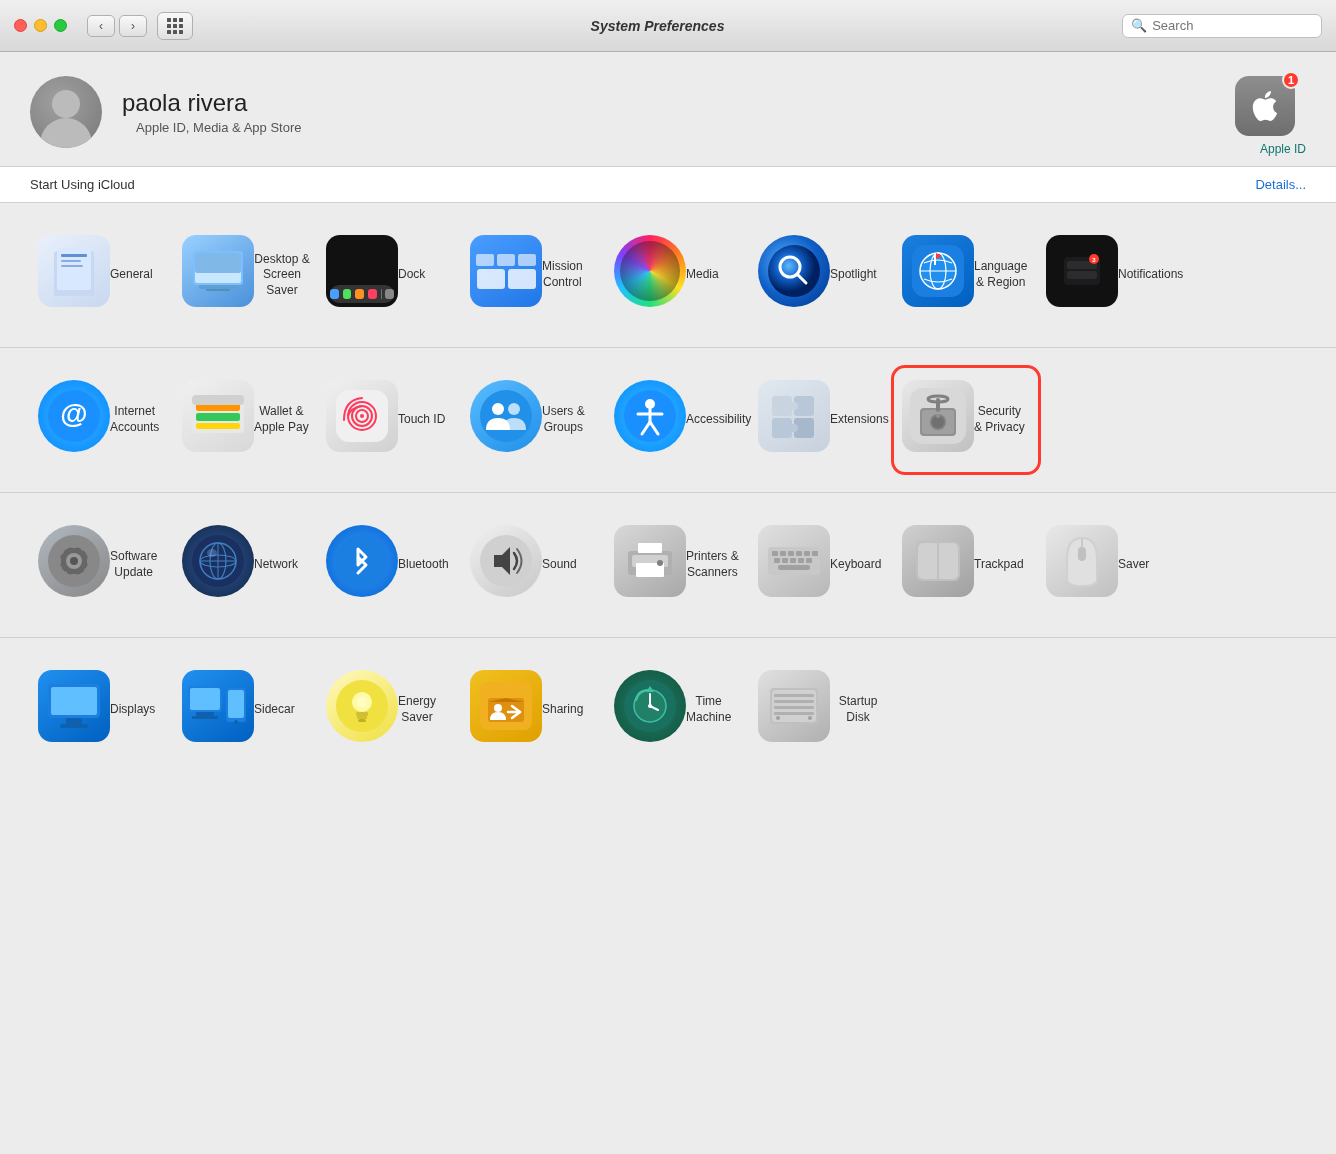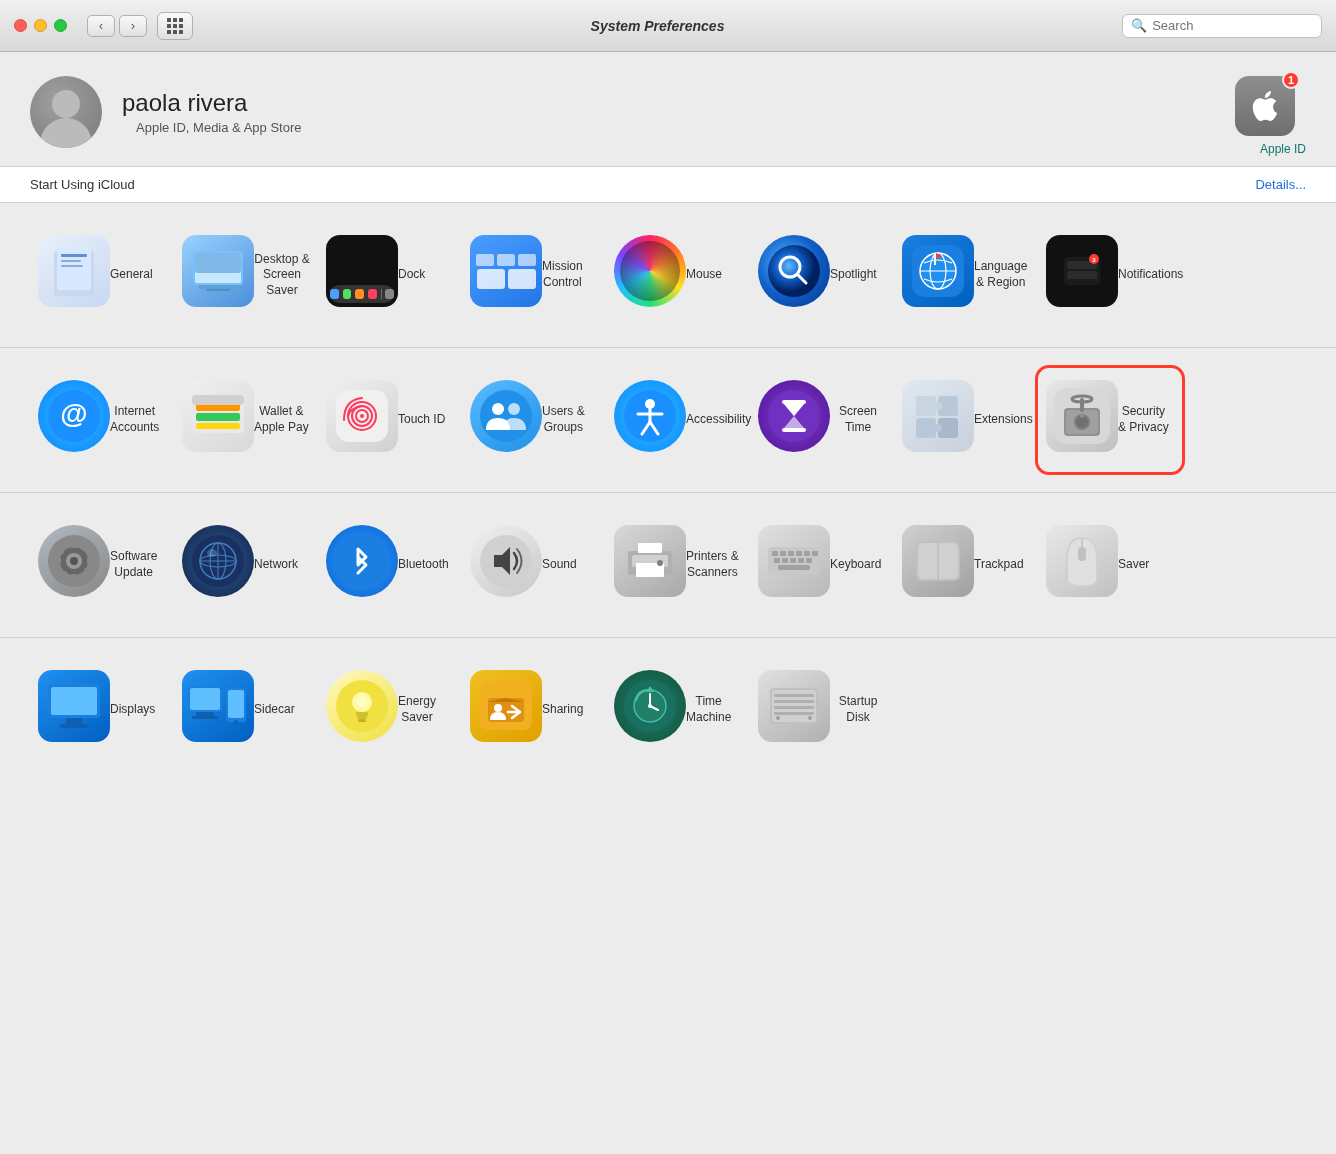--- a/index.html
+++ b/index.html
@@ -562,21 +562,21 @@
         <span class="icon-label">Mission<br>Control</span>
       </div>
 
       <div class="icon-item">
         <div class="icon-img">
           <div class="icon-siri" style="border-radius:50%;width:72px;height:72px;background:conic-gradient(from 0deg, #ff2060, #ff8020, #ffe020, #20e080, #20c0ff, #8040ff, #ff2060);display:flex;align-items:center;justify-content:center;">
             <div style="width:60px;height:60px;border-radius:50%;background:radial-gradient(circle,rgba(255,255,255,0.1),rgba(0,0,0,0.5));display:flex;align-items:center;justify-content:center;">
             </div>
           </div>
         </div>
-        <span class="icon-label">Mouse</span>
+        <span class="icon-label">Media</span>
       </div>
 
       <div class="icon-item">
         <div class="icon-img">
           <div class="icon-spotlight">
             <svg width="52" height="52" viewBox="0 0 52 52">
               <circle cx="26" cy="26" r="26" fill="url(#spotbg)"></circle>
               <defs>
                   <radialGradient id="spotbg" cx="40%" cy="40%">
                     <stop offset="0%" stop-color="#60b8ff"></stop>
@@ -707,35 +707,20 @@
               <line x1="26" y1="19" x2="26" y2="32" stroke="white" stroke-width="3" stroke-linecap="round"></line>
               <line x1="14" y1="24" x2="38" y2="24" stroke="white" stroke-width="3" stroke-linecap="round"></line>
               <line x1="26" y1="32" x2="18" y2="44" stroke="white" stroke-width="3" stroke-linecap="round"></line>
               <line x1="26" y1="32" x2="34" y2="44" stroke="white" stroke-width="3" stroke-linecap="round"></line>
             </svg>
           </div>
         </div>
         <span class="icon-label">Accessibility</span>
       </div>
 
-      <div class="icon-item">
-        <div class="icon-img">
-          <div class="icon-screentime">
-            <svg width="52" height="52" viewBox="0 0 52 52">
-              <circle cx="26" cy="26" r="26" fill="#7030c0"></circle>
-
-              <rect x="14" y="10" width="24" height="4" rx="2" fill="white"></rect>
-              <rect x="14" y="38" width="24" height="4" rx="2" fill="white"></rect>
-              <path d="M16 14 L26 26 L16 38 L36 38 L26 26 L36 14 Z" fill="rgba(255,255,255,0.6)"></path>
-              <path d="M16 14 L36 14 L26 26 Z" fill="white"></path>
-            </svg>
-          </div>
-        </div>
-        <span class="icon-label">Screen Time</span>
-      </div>
 
       <div class="icon-item">
         <div class="icon-img">
           <div class="icon-extensions">
             <svg width="60" height="56" viewBox="0 0 60 56">
 
               <rect x="8" y="8" width="20" height="20" rx="3" fill="#c8d4e0"></rect>
               <rect x="30" y="8" width="20" height="20" rx="3" fill="#b8c8d8"></rect>
               <rect x="8" y="30" width="20" height="20" rx="3" fill="#b8c8d8"></rect>
               <rect x="30" y="30" width="20" height="20" rx="3" fill="#a8b8cc"></rect>

